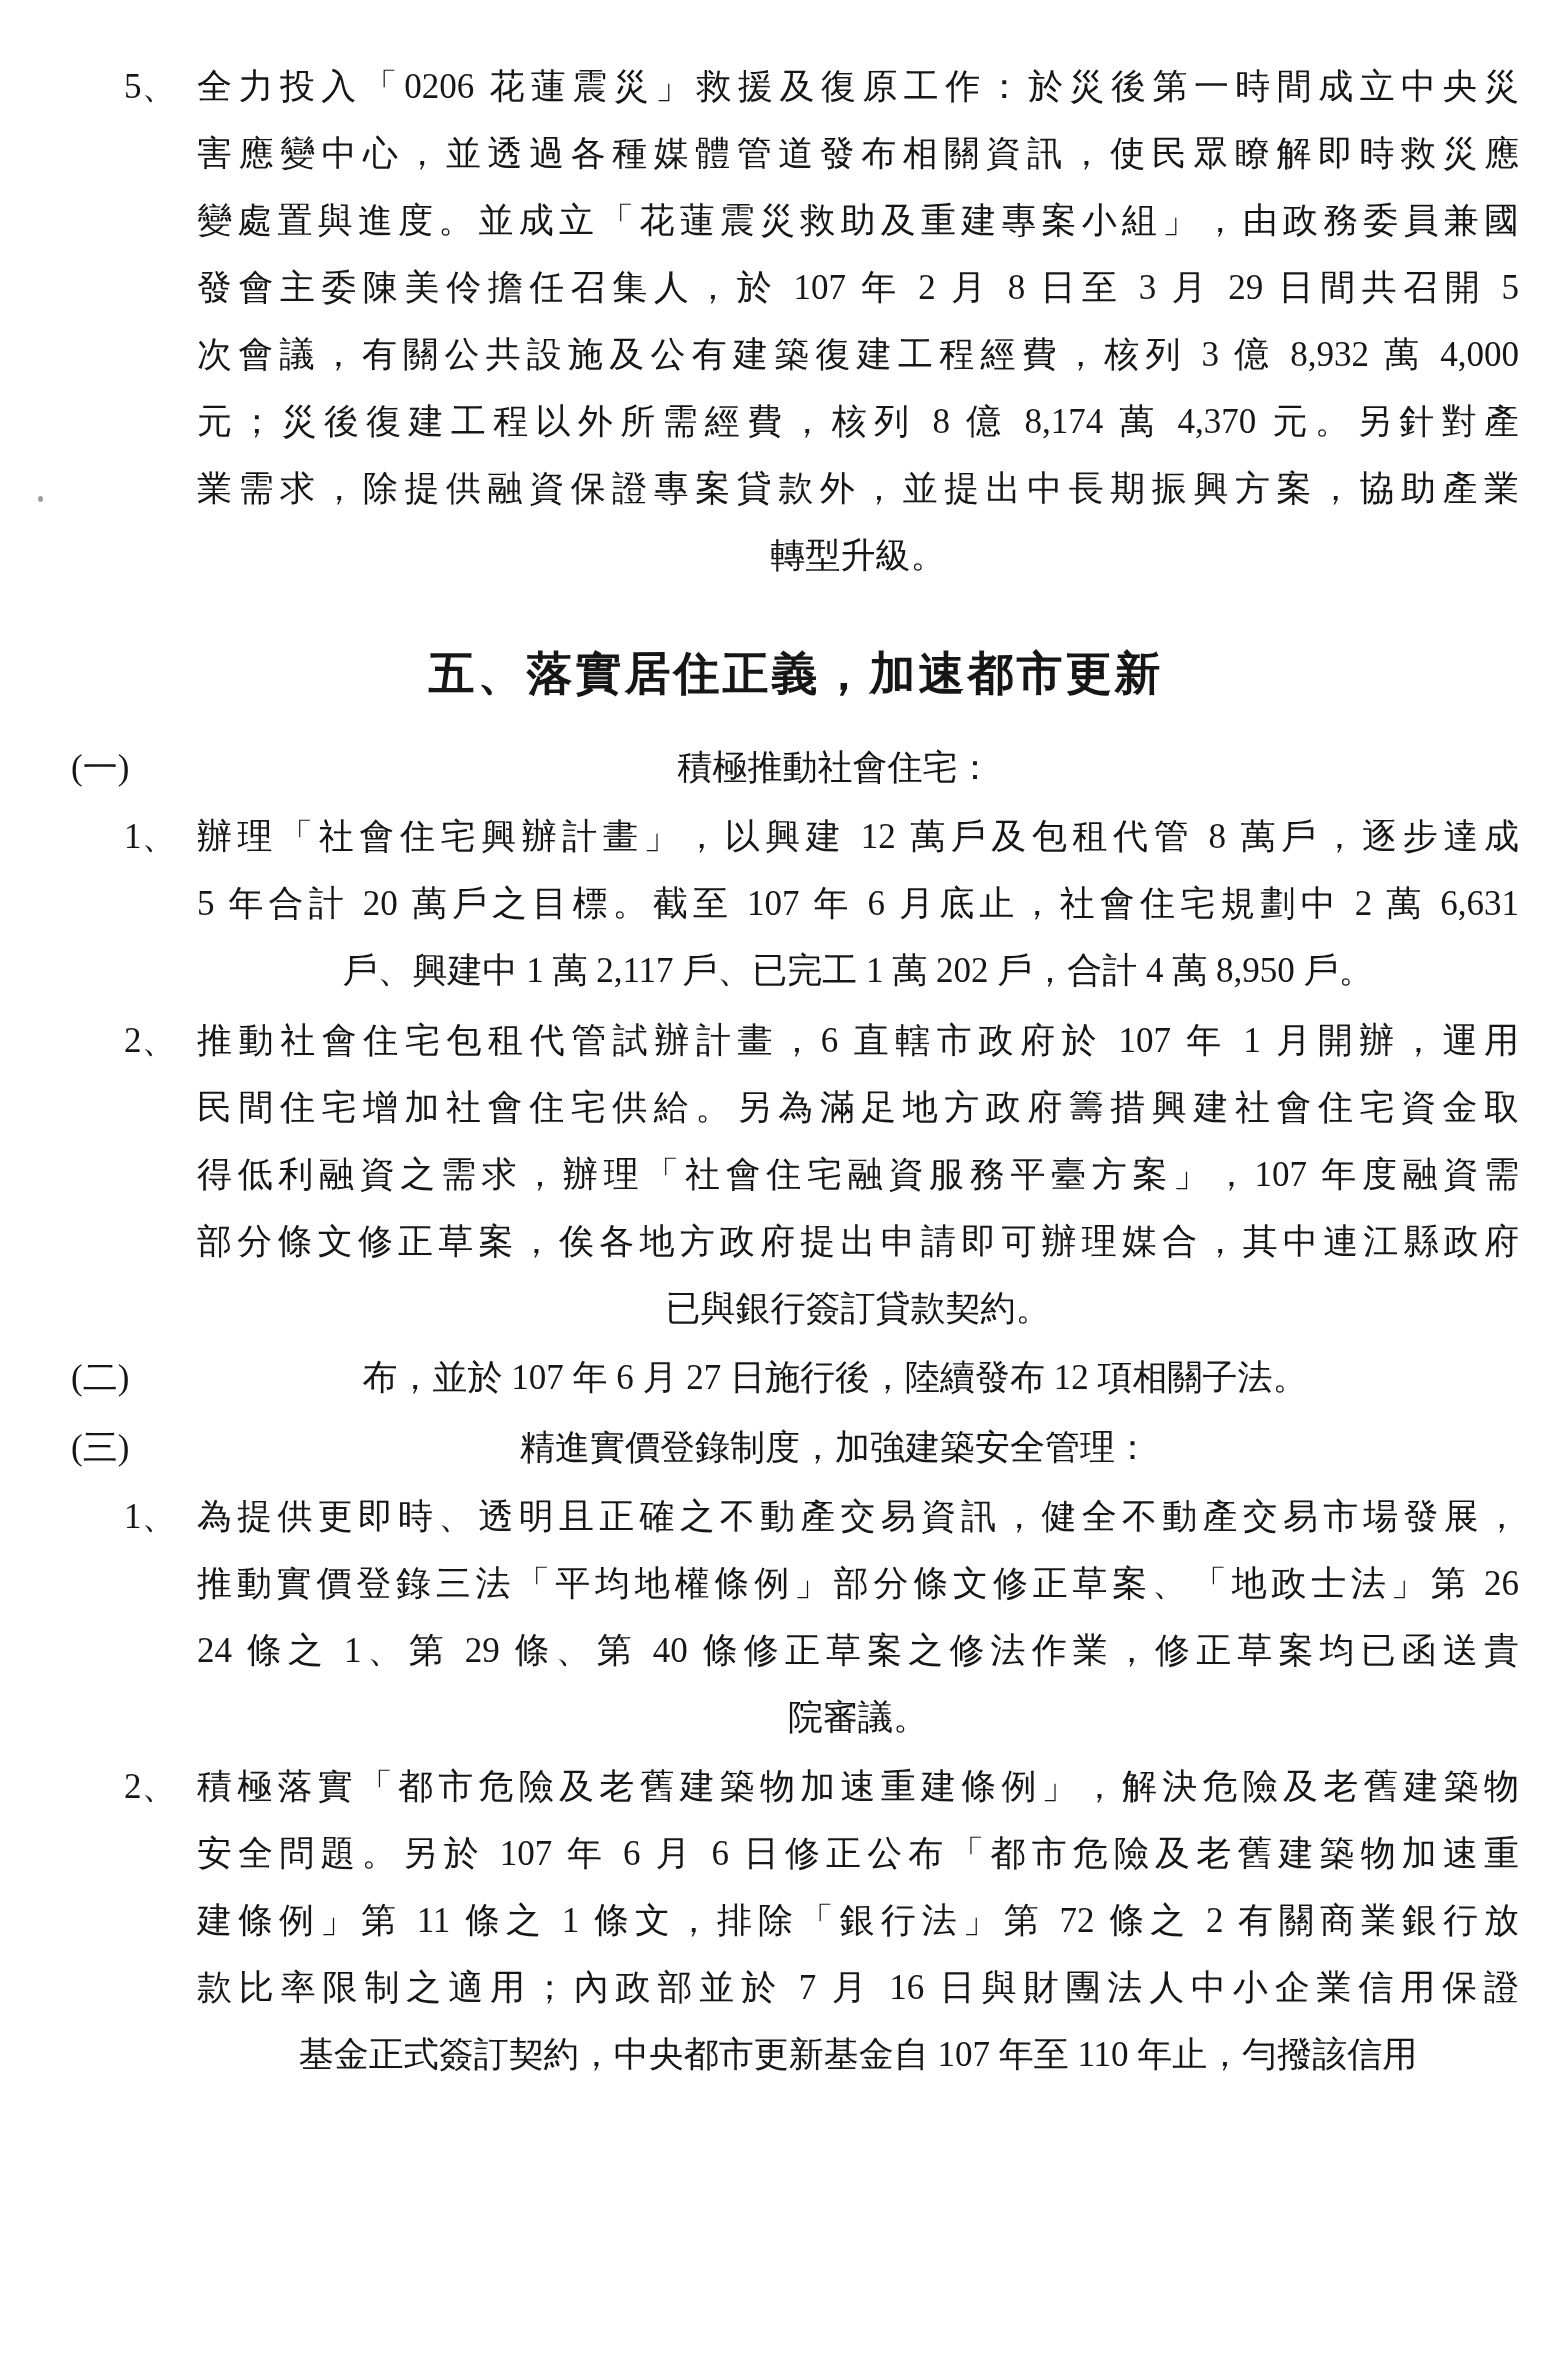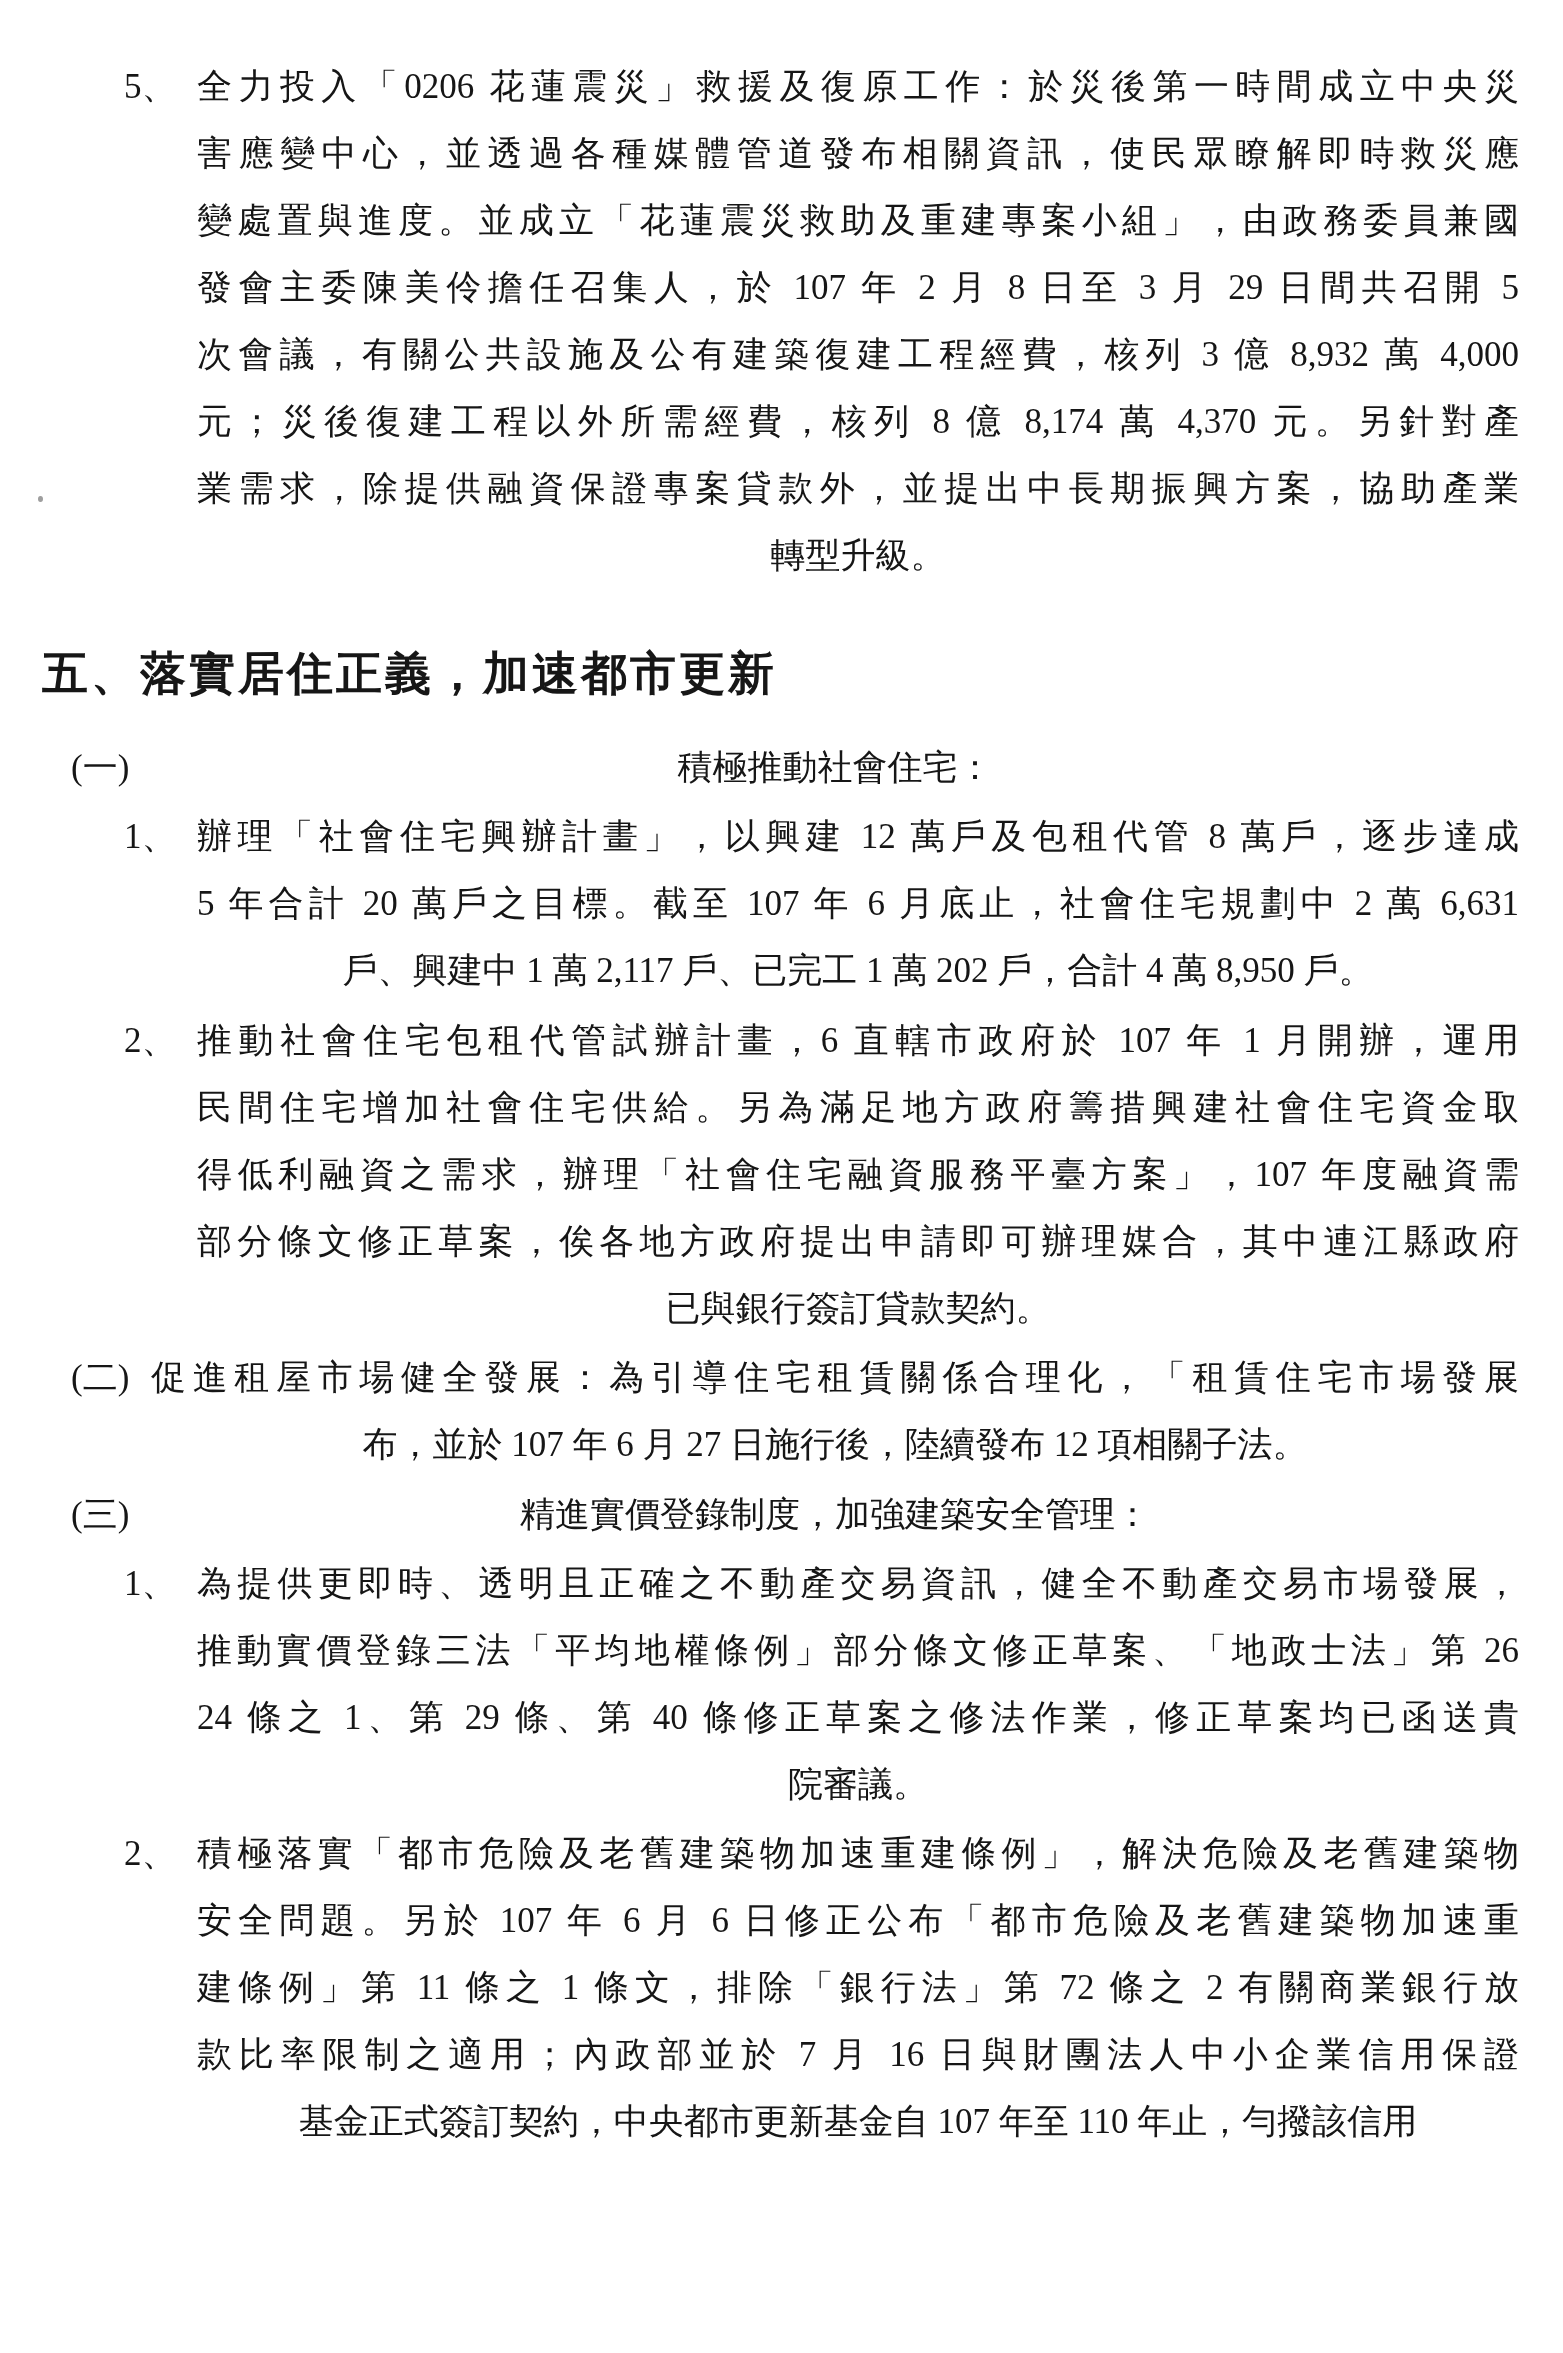--- a/index.html
+++ b/index.html
@@ -40,25 +40,26 @@
     white-space: normal;
     text-align: justify;
     text-align-last: justify;
     overflow: hidden;
   }
   .heading {
     font-size: 46px;
     font-weight: bold;
     line-height: 85px;
     height: 85px;
-    padding-left: 42px;
+    padding-left: 28px;
     letter-spacing: 3px;
     margin-top: 42px;
     margin-bottom: 18px;
     font-family: "Liberation Serif", "DejaVu Serif", serif;
+    text-align: center;
   }
   .speck {
     position: absolute;
     left: 38px;
     top: 496px;
     width: 4.8px;
     height: 6px;
     background: #6a6a6a;
     border-radius: 50%;
     opacity: 0.65;
@@ -95,21 +96,20 @@
       <div class="block b-num">
         <span class="prefix">2、</span>
         <div class="ln just">推動社會住宅包租代管試辦計畫，6 直轄市政府於 107 年 1 月開辦，運用</div>
         <div class="ln just">民間住宅增加社會住宅供給。另為滿足地方政府籌措興建社會住宅資金取</div>
         <div class="ln just">得低利融資之需求，辦理「社會住宅融資服務平臺方案」，107 年度融資需</div>
         <div class="ln just">部分條文修正草案，俟各地方政府提出申請即可辦理媒合，其中連江縣政府</div>
         <div class="ln">已與銀行簽訂貸款契約。</div>
       </div>
       <div class="block b-paren">
         <span class="prefix">(二)</span>
-        <div class="ln just">促進租屋市場健全發展：為引導住宅租賃關係合理化，「租賃住宅市場發展</div>
         <div class="ln">布，並於 107 年 6 月 27 日施行後，陸續發布 12 項相關子法。</div>
       </div>
       <div class="block b-paren">
         <span class="prefix">(三)</span>
         <div class="ln">精進實價登錄制度，加強建築安全管理：</div>
       </div>
       <div class="block b-num">
         <span class="prefix">1、</span>
         <div class="ln just">為提供更即時、透明且正確之不動產交易資訊，健全不動產交易市場發展，</div>
         <div class="ln just">推動實價登錄三法「平均地權條例」部分條文修正草案、「地政士法」第 26</div>

